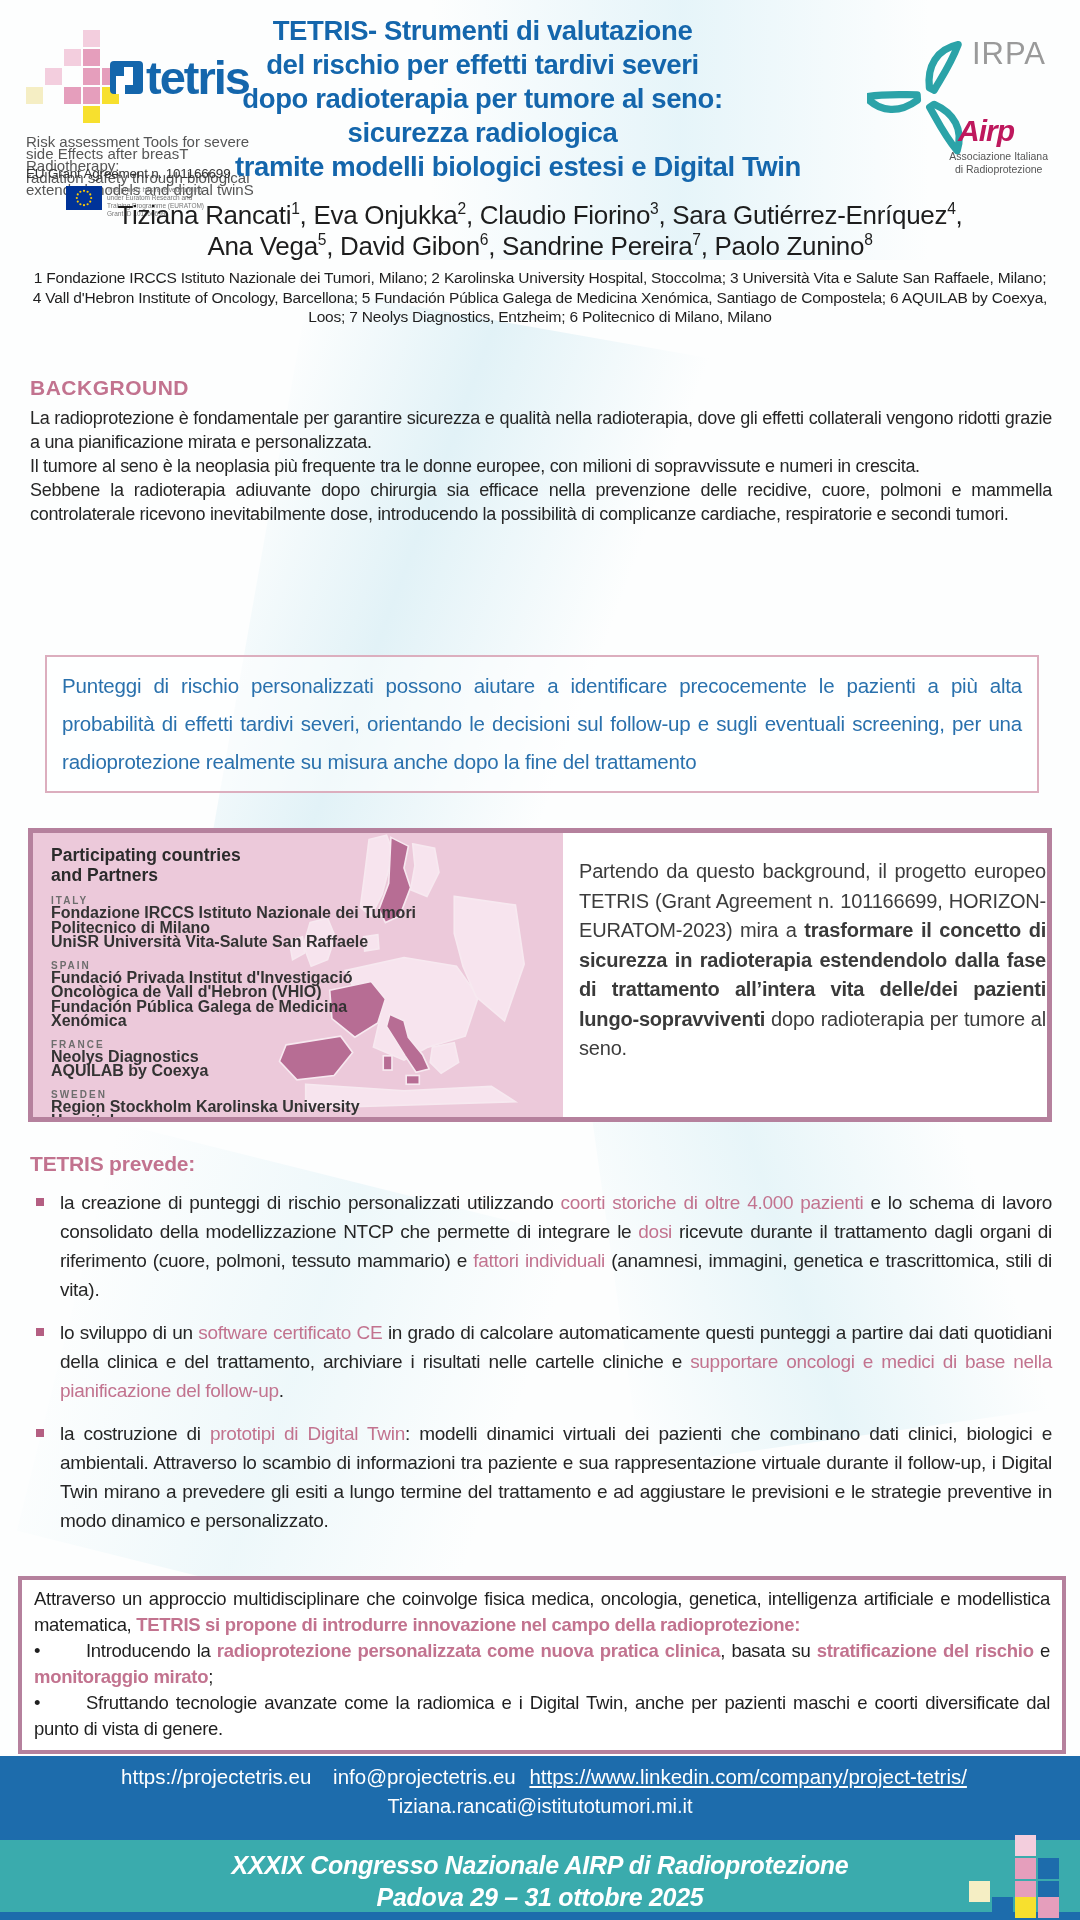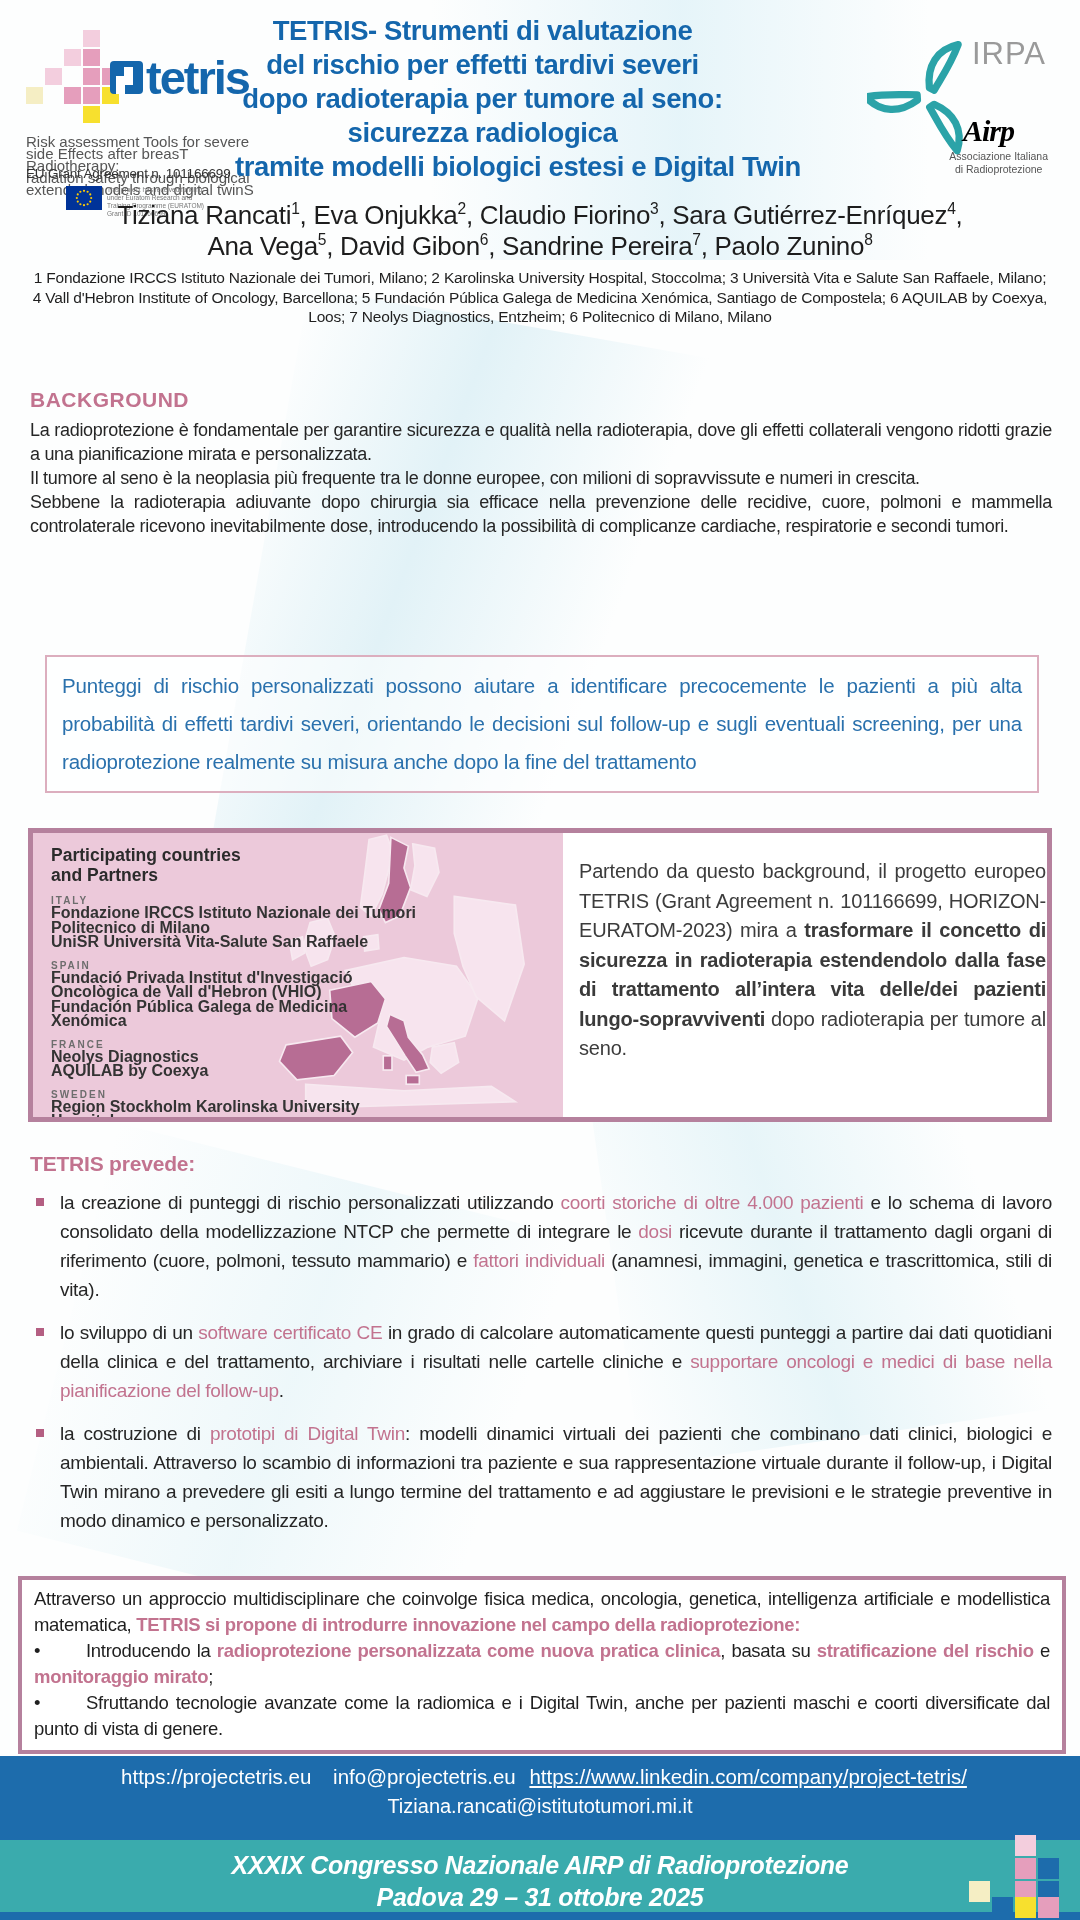--- a/index.html
+++ b/index.html
@@ -24,30 +24,30 @@
   .grant{position:absolute;left:0;top:138px;font-size:13.5px;color:#333;letter-spacing:-0.2px;}
   .eu-row{position:absolute;left:40px;top:158px;display:flex;align-items:flex-start;}
   .eu-note{font-size:6.5px;line-height:8px;color:#777;width:100px;margin-left:5px;}
 
   .title{position:absolute;left:235px;top:14px;width:495px;margin:0;text-align:center;color:var(--accent_blue,#1466ac);font-size:27.5px;line-height:34px;font-weight:bold;letter-spacing:-0.4px;}
   .title div{white-space:nowrap;}
 
   .right-logos{position:absolute;right:28px;top:22px;width:185px;height:180px;}
   .trefoil{position:absolute;left:0;top:8px;}
   .irpa-text{position:absolute;right:6px;top:14px;font-size:31px;color:#9a9a9a;letter-spacing:1px;font-weight:500;}
-  .airp-text{position:absolute;right:38px;top:92px;font-size:30px;color:#000000;font-weight:bold;font-style:italic;letter-spacing:-1px;font-family:Liberation Serif, serif;}
+  .airp-text{position:absolute;right:38px;top:92px;font-size:30px;color:#be185d;font-weight:bold;font-style:italic;letter-spacing:-1px;}
   .airp-sub{position:absolute;right:4px;top:128px;font-size:10.5px;line-height:13px;color:#555;text-align:center;}
 
   .authors{position:absolute;left:0;top:200px;width:100%;text-align:center;font-size:26px;line-height:31px;color:#1d1d1d;letter-spacing:-0.3px;}
   sup{font-size:60%;line-height:0;}
   .affiliations{position:absolute;left:28px;top:268px;width:1024px;margin:0;text-align:center;font-size:15.5px;line-height:19.5px;color:#1f1f1f;letter-spacing:-0.2px;}
 
   
   .background{position:absolute;left:30px;top:376px;width:1022px;}
-  .background h2{margin:12px 0 6px 0;font-size:21px;color:var(--pink,#c0688c);letter-spacing:0.5px;}
+  .background h2{margin:0 0 6px 0;font-size:21px;color:var(--pink,#c0688c);letter-spacing:0.5px;}
   .background p{margin:0;font-size:18px;line-height:24px;color:#262626;text-align:justify;letter-spacing:-0.3px;}
 
   
   .highlight-box{position:absolute;left:45px;top:655px;width:960px;border:2px solid #dcaebe;background:rgba(255,255,255,.55);color:#2a71ad;font-size:20.5px;line-height:38px;padding:10px 15px;text-align:justify;letter-spacing:-0.2px;}
 
   
   .map-panel{position:absolute;left:28px;top:828px;width:1014px;height:284px;border:5px solid #b5819d;background:#fff;display:flex;}
   .map-left{width:530px;background:#ecc9da;position:relative;overflow:hidden;}
   .map-left h3{margin:12px 0 0 18px;font-size:17.5px;line-height:20px;color:#2b2b2b;position:relative;z-index:2;}
   .pgroups{position:relative;z-index:2;margin-left:18px;}

